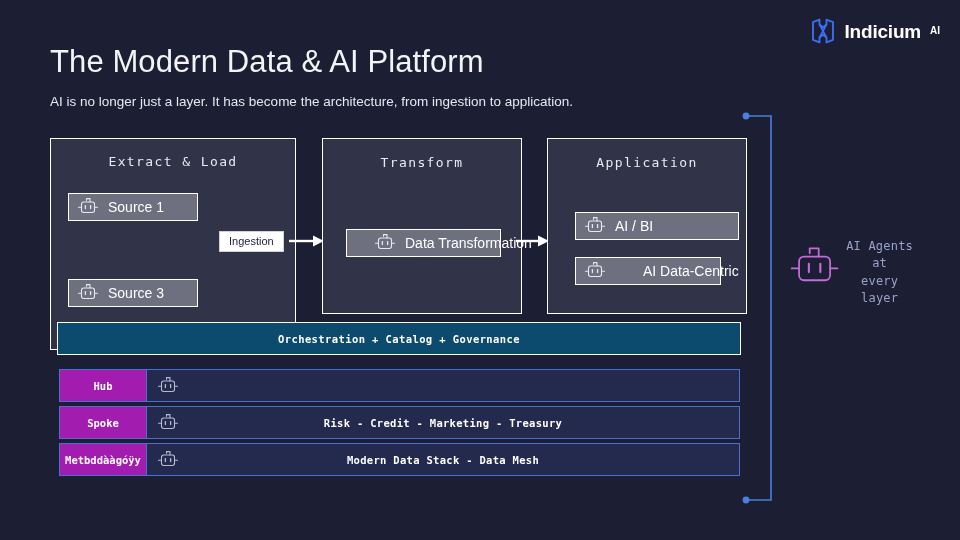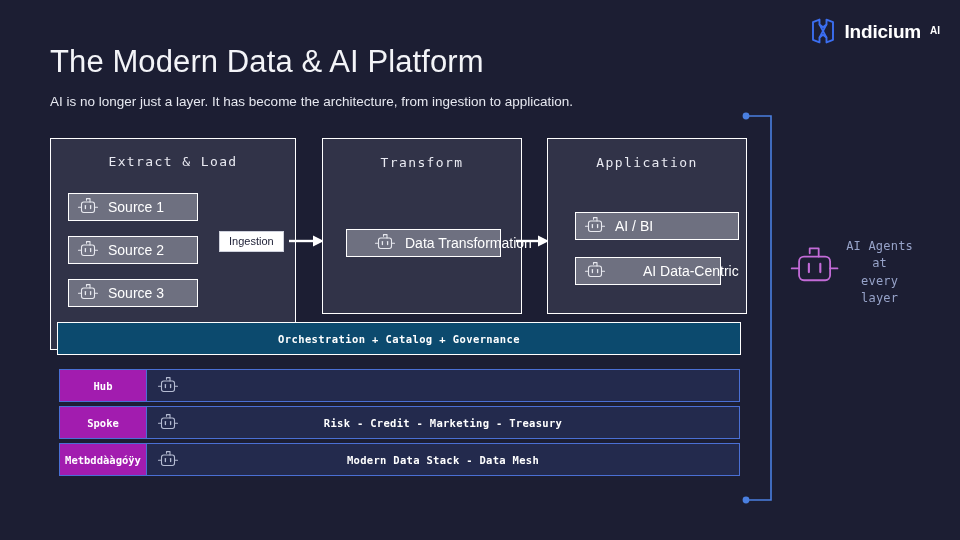--- a/index.html
+++ b/index.html
@@ -190,31 +190,20 @@
       <path d="M11.5 3.2 L11.5 1.6 L15 1.6 L15 5" fill="none" stroke="#e8e9ef" stroke-width="1.1" stroke-linecap="round" stroke-linejoin="round"></path>
       <rect x="6.5" y="5" width="13" height="10.5" rx="2.2" fill="none" stroke="#e8e9ef" stroke-width="1.1"></rect>
       <line x1="3.5" y1="10.3" x2="6.5" y2="10.3" stroke="#e8e9ef" stroke-width="1.1" stroke-linecap="round"></line>
       <line x1="19.5" y1="10.3" x2="22.5" y2="10.3" stroke="#e8e9ef" stroke-width="1.1" stroke-linecap="round"></line>
       <line x1="10.4" y1="8.6" x2="10.4" y2="11.6" stroke="#e8e9ef" stroke-width="1.3" stroke-linecap="round"></line>
       <line x1="15.6" y1="8.6" x2="15.6" y2="11.6" stroke="#e8e9ef" stroke-width="1.3" stroke-linecap="round"></line>
     </svg>
     <span class="chip-label">Source 1</span>
   </div>
 
-  <div class="chip" id="chip-src2">
-    <svg class="robot-sm" viewBox="0 0 26 20">
-      <path d="M11.5 3.2 L11.5 1.6 L15 1.6 L15 5" fill="none" stroke="#e8e9ef" stroke-width="1.1" stroke-linecap="round" stroke-linejoin="round"></path>
-      <rect x="6.5" y="5" width="13" height="10.5" rx="2.2" fill="none" stroke="#e8e9ef" stroke-width="1.1"></rect>
-      <line x1="3.5" y1="10.3" x2="6.5" y2="10.3" stroke="#e8e9ef" stroke-width="1.1" stroke-linecap="round"></line>
-      <line x1="19.5" y1="10.3" x2="22.5" y2="10.3" stroke="#e8e9ef" stroke-width="1.1" stroke-linecap="round"></line>
-      <line x1="10.4" y1="8.6" x2="10.4" y2="11.6" stroke="#e8e9ef" stroke-width="1.3" stroke-linecap="round"></line>
-      <line x1="15.6" y1="8.6" x2="15.6" y2="11.6" stroke="#e8e9ef" stroke-width="1.3" stroke-linecap="round"></line>
-    </svg>
-    <span class="chip-label">Source 2</span>
-  </div>
 
   <div class="chip" id="chip-src3">
     <svg class="robot-sm" viewBox="0 0 26 20">
       <path d="M11.5 3.2 L11.5 1.6 L15 1.6 L15 5" fill="none" stroke="#e8e9ef" stroke-width="1.1" stroke-linecap="round" stroke-linejoin="round"></path>
       <rect x="6.5" y="5" width="13" height="10.5" rx="2.2" fill="none" stroke="#e8e9ef" stroke-width="1.1"></rect>
       <line x1="3.5" y1="10.3" x2="6.5" y2="10.3" stroke="#e8e9ef" stroke-width="1.1" stroke-linecap="round"></line>
       <line x1="19.5" y1="10.3" x2="22.5" y2="10.3" stroke="#e8e9ef" stroke-width="1.1" stroke-linecap="round"></line>
       <line x1="10.4" y1="8.6" x2="10.4" y2="11.6" stroke="#e8e9ef" stroke-width="1.3" stroke-linecap="round"></line>
       <line x1="15.6" y1="8.6" x2="15.6" y2="11.6" stroke="#e8e9ef" stroke-width="1.3" stroke-linecap="round"></line>
     </svg>

